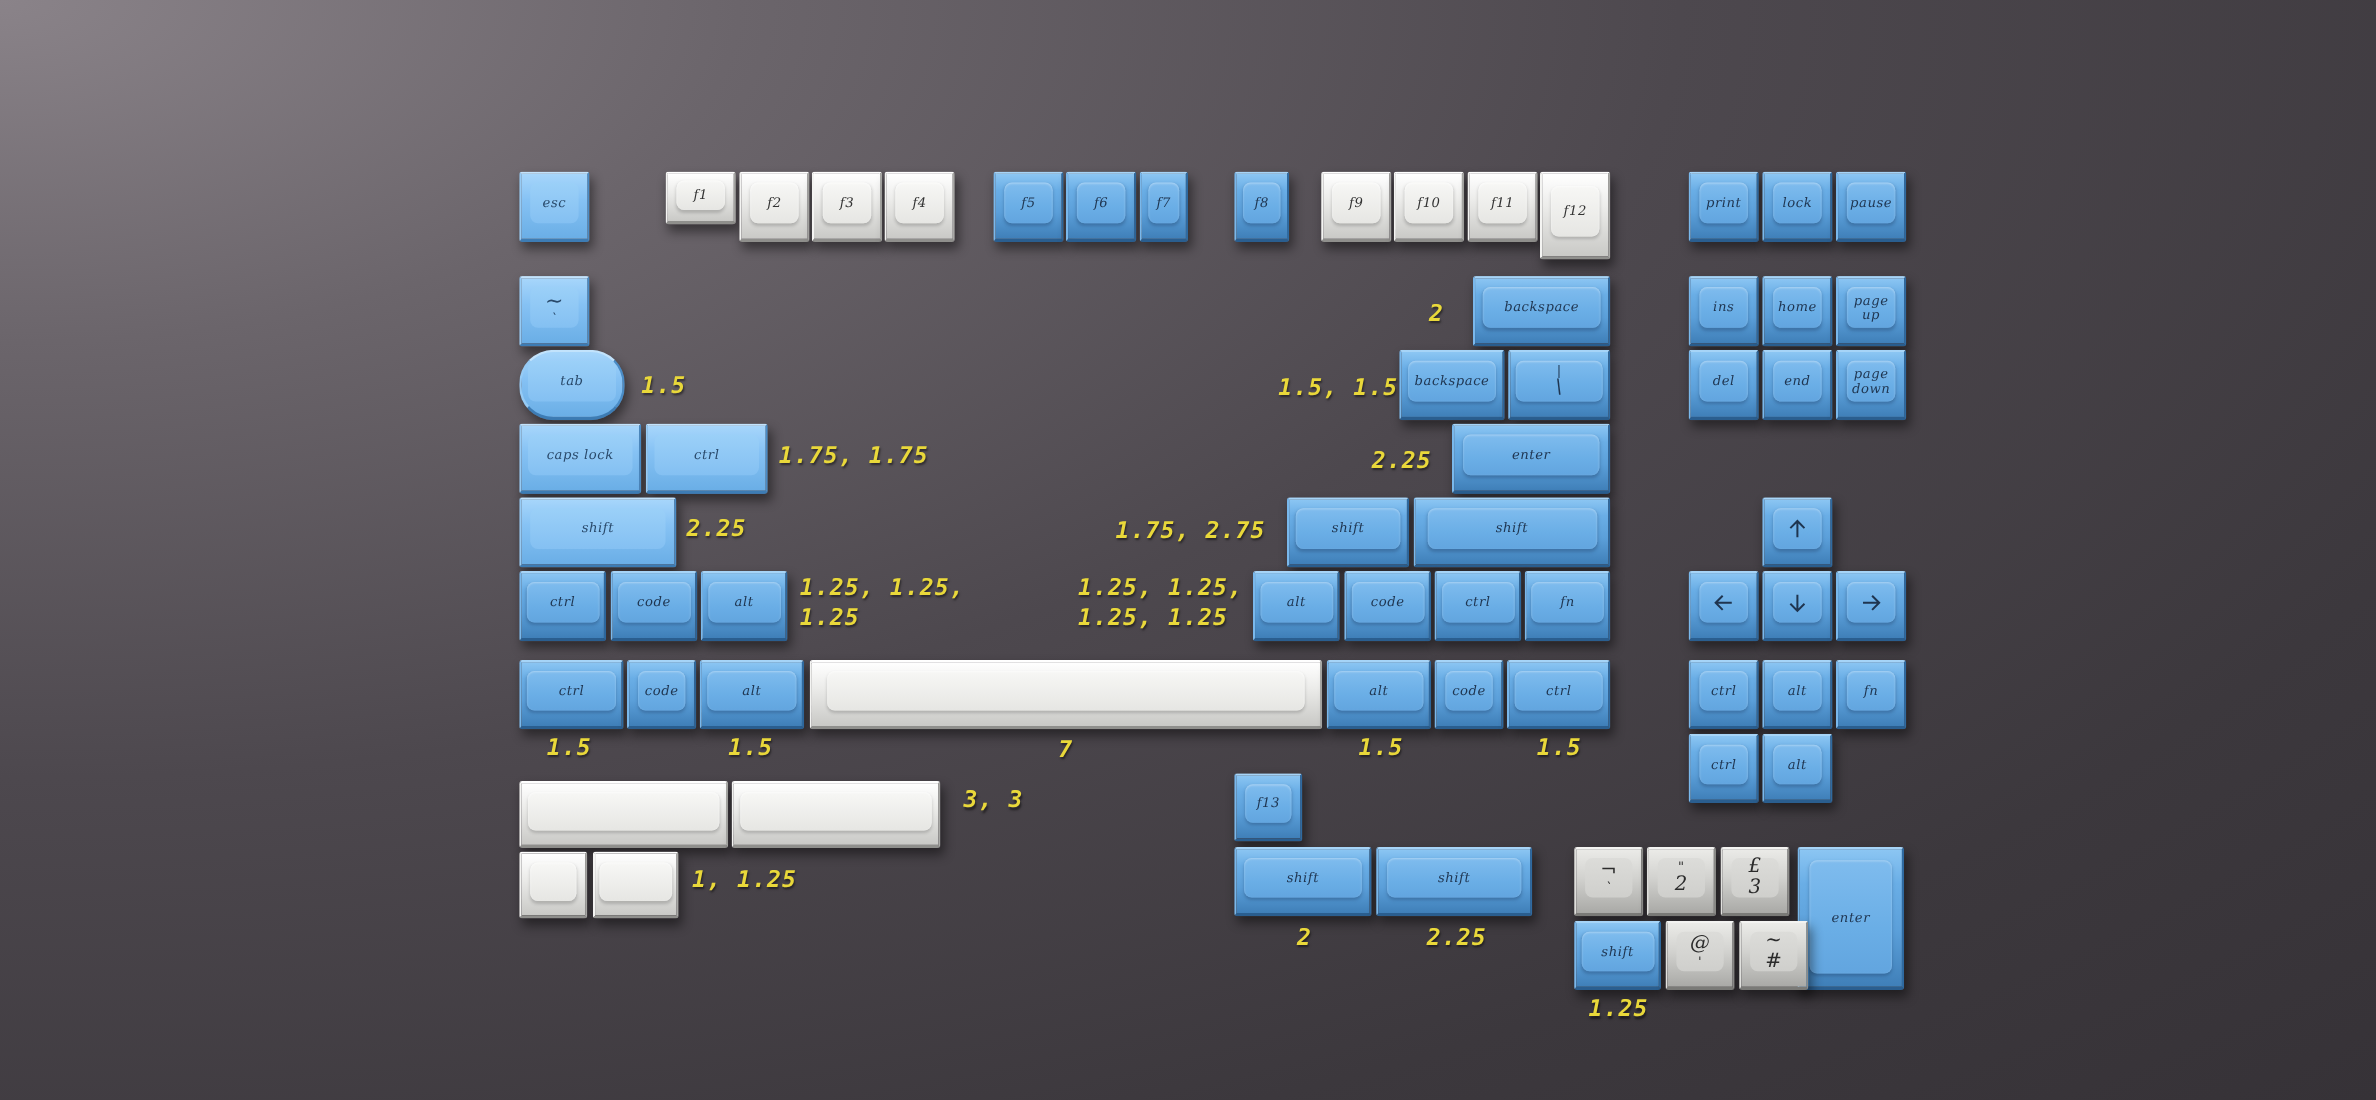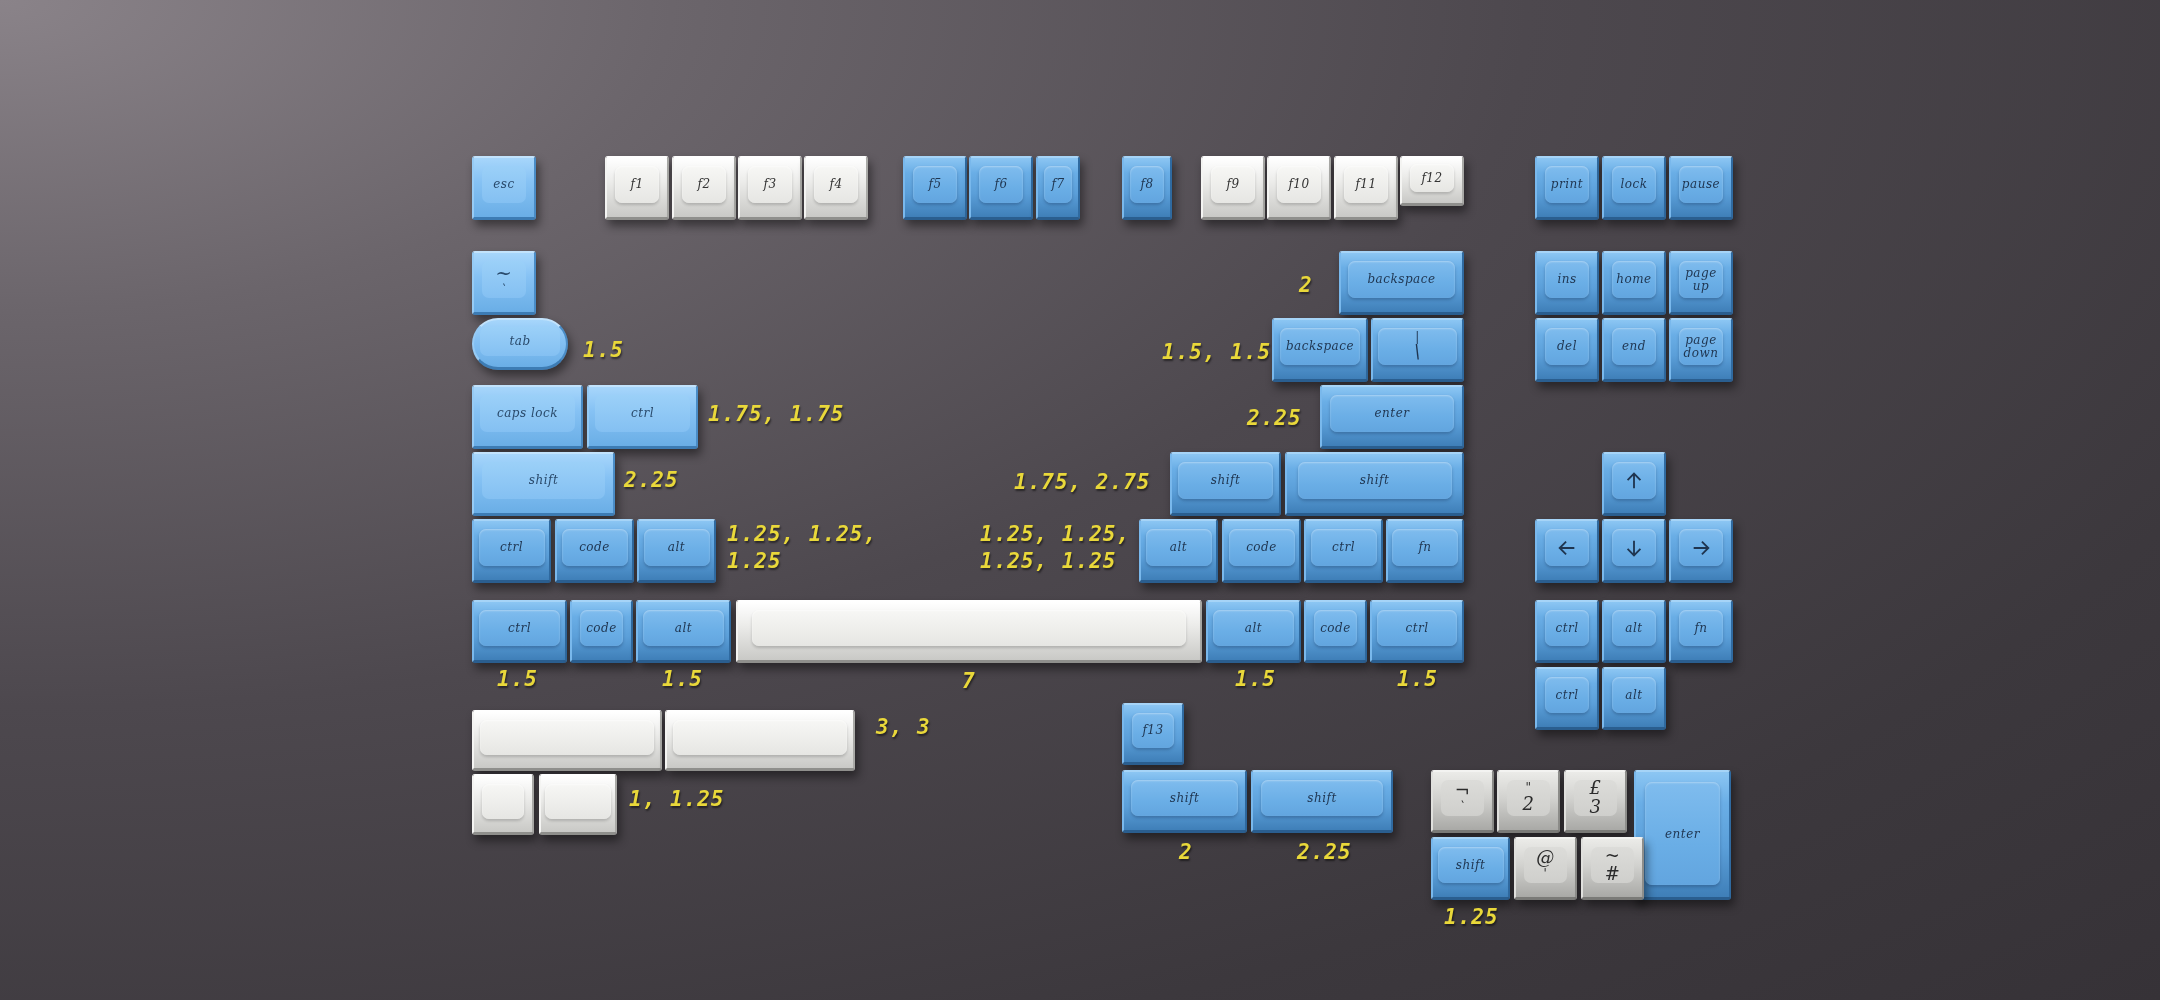--- a/index.html
+++ b/index.html
@@ -67,21 +67,21 @@
   }
   .arrow-svg { width: 22px; height: 22px; }
 </style>
 </head>
 <body>
 
 <div class="key lightblue" style="left:472px;top:156px;width:64px;height:64px;">
     <div class="top">esc</div>
   </div>
 
-<div class="key white" style="left:605px;top:156px;width:64px;height:64px;">
+<div class="key white" style="left:605px;top:156px;width:64px;height:48px;">
     <div class="top">f1</div>
   </div>
 <div class="key white" style="left:672px;top:156px;width:64px;height:64px;">
     <div class="top">f2</div>
   </div>
 <div class="key white" style="left:738px;top:156px;width:64px;height:64px;">
     <div class="top">f3</div>
   </div>
 <div class="key white" style="left:804px;top:156px;width:64px;height:64px;">
     <div class="top">f4</div>
@@ -102,21 +102,21 @@
 
 <div class="key white" style="left:1201px;top:156px;width:64px;height:64px;">
     <div class="top">f9</div>
   </div>
 <div class="key white" style="left:1267px;top:156px;width:64px;height:64px;">
     <div class="top">f10</div>
   </div>
 <div class="key white" style="left:1334px;top:156px;width:64px;height:64px;">
     <div class="top">f11</div>
   </div>
-<div class="key white" style="left:1400px;top:156px;width:64px;height:50px;">
+<div class="key white" style="left:1400px;top:156px;width:64px;height:80px;">
     <div class="top">f12</div>
   </div>
 
 <div class="key blue" style="left:1535px;top:156px;width:64px;height:64px;">
     <div class="top">print</div>
   </div>
 <div class="key blue" style="left:1602px;top:156px;width:64px;height:64px;">
     <div class="top">lock</div>
   </div>
 <div class="key blue" style="left:1669px;top:156px;width:64px;height:64px;">
@@ -145,21 +145,21 @@
 down</div>
   </div>
 
 <div class="key lightblue" style="left:472px;top:251px;width:64px;height:64px;">
   <div class="top">
     <span class="big">~</span>
     <span>`</span>
   </div>
 </div>
 
-<div class="key lightblue wide" style="left:472px;top:318px;width:96px;height:52px;border-radius:31px;">
+<div class="key lightblue wide" style="left:472px;top:318px;width:96px;height:64px;border-radius:31px;">
     <div class="top">tab</div>
   </div>
 <div class="label" style="left:583px;top:337px;">1.5</div>
 
 <div class="key lightblue wide" style="left:472px;top:385px;width:111px;height:64px;">
     <div class="top">caps lock</div>
   </div>
 <div class="key lightblue wide" style="left:587px;top:385px;width:111px;height:64px;">
     <div class="top">ctrl</div>
   </div>

